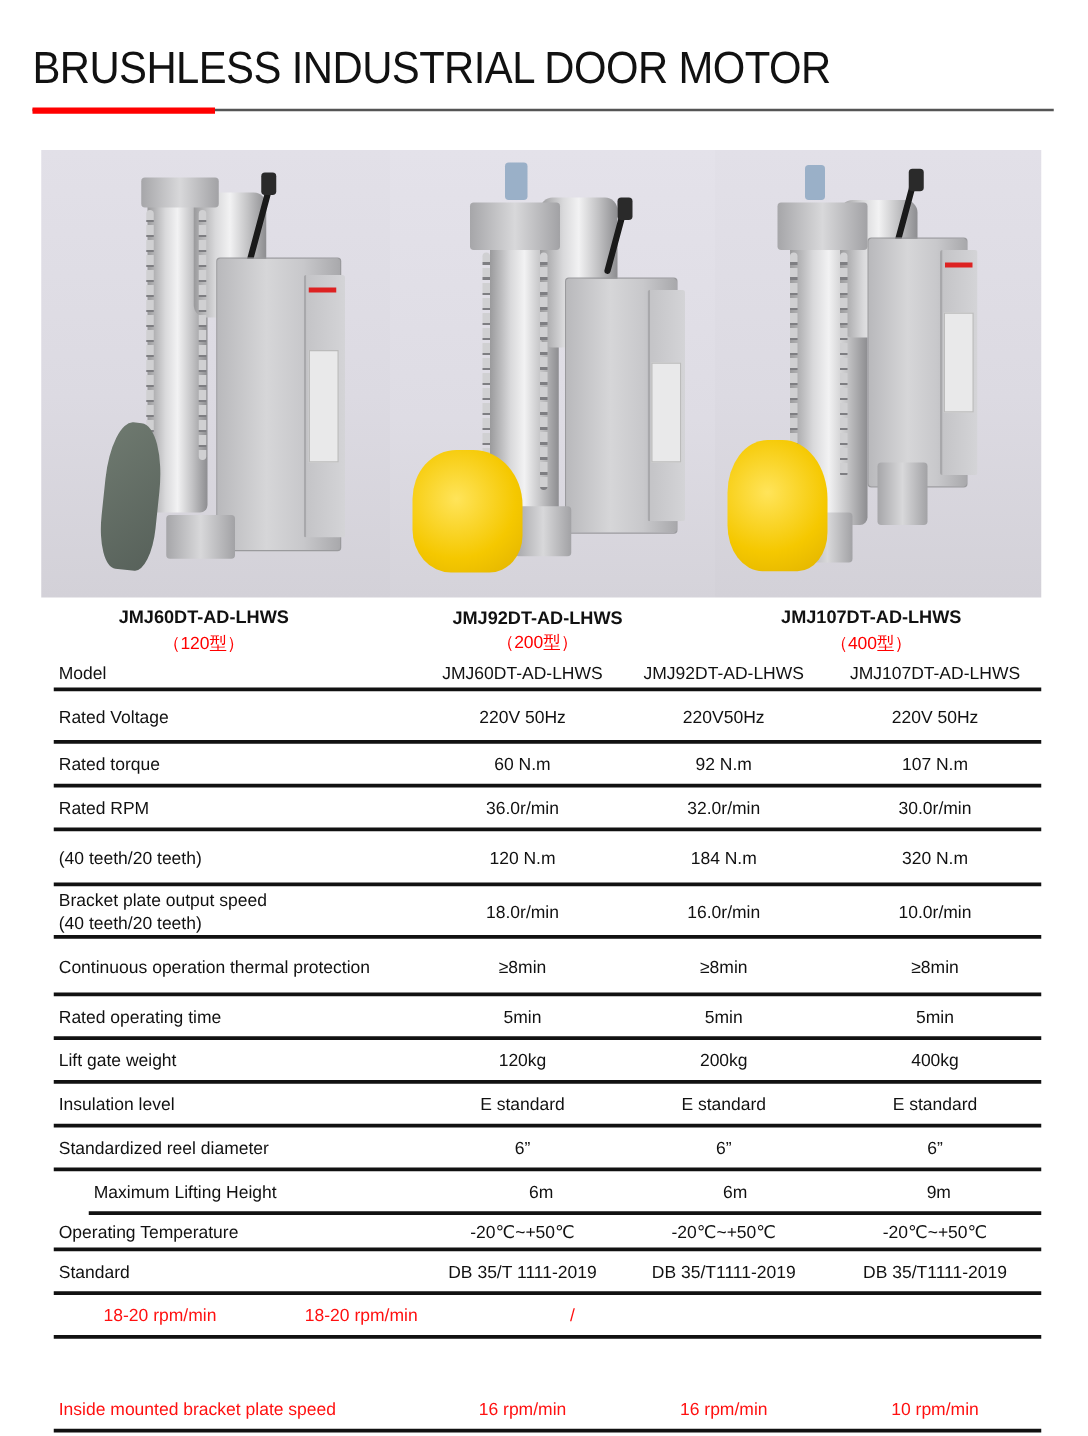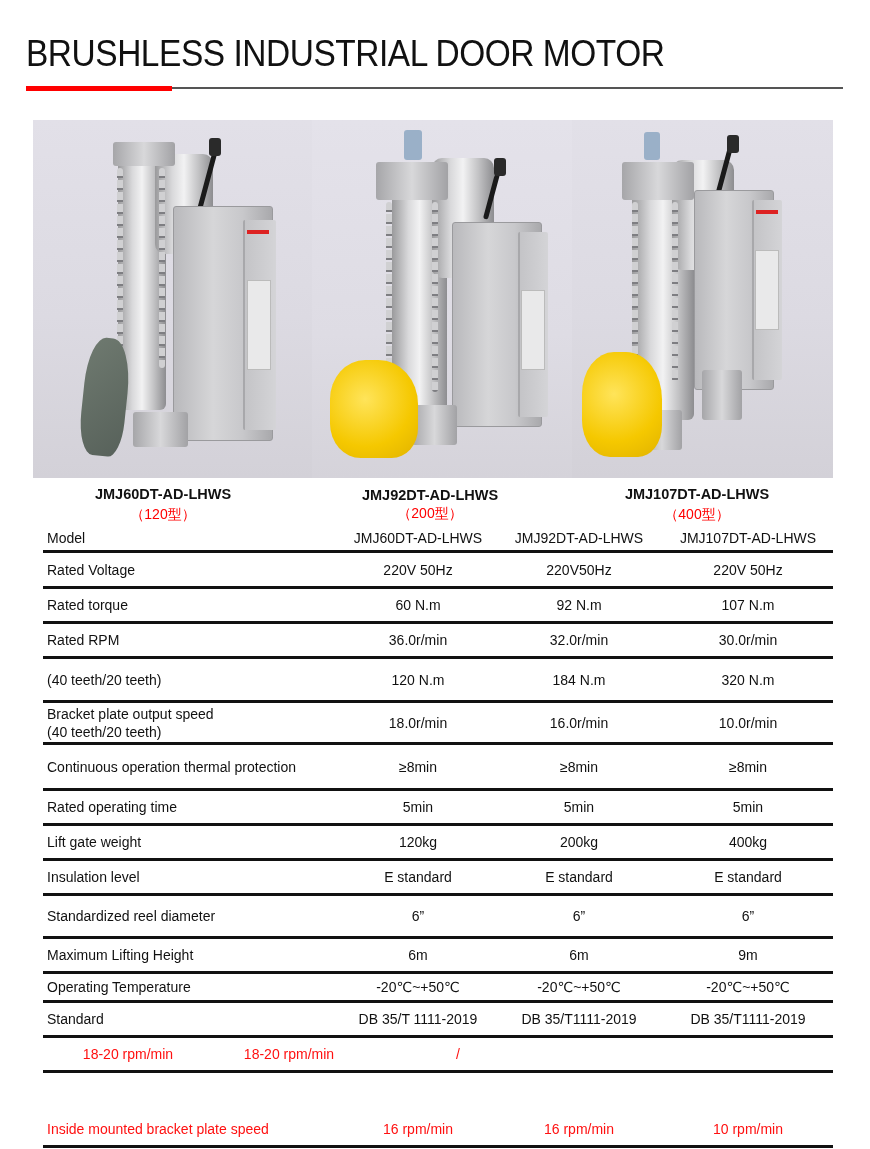--- a/index.html
+++ b/index.html
@@ -129,21 +129,21 @@
 </div>
 
 <div class="table">
   <div class="row model">
     <div class="lab" style="padding-top:5px;">Model</div>
     <div class="val v1" style="padding-top:5px;">JMJ60DT-AD-LHWS</div>
     <div class="val v2" style="padding-top:5px;">JMJ92DT-AD-LHWS</div>
     <div class="val v3" style="padding-top:5px;">JMJ107DT-AD-LHWS</div>
   </div>
 
-  <div class="row" style="height:36px;justify-content:center;">
+  <div class="row" style="height:42px;justify-content:center;">
     <div class="lab">Rated Voltage</div>
     <div class="val v1">220V 50Hz</div>
     <div class="val v2">220V50Hz</div>
     <div class="val v3">220V 50Hz</div>
   </div>
   <div class="row" style="height:35px;">
     <div class="lab">Rated torque</div>
     <div class="val v1">60 N.m</div>
     <div class="val v2">92 N.m</div>
     <div class="val v3">107 N.m</div>
@@ -188,27 +188,27 @@
     <div class="val v1">120kg</div>
     <div class="val v2">200kg</div>
     <div class="val v3">400kg</div>
   </div>
   <div class="row" style="height:35px;align-items:center;">
     <div class="lab">Insulation level</div>
     <div class="val v1">E standard</div>
     <div class="val v2">E standard</div>
     <div class="val v3">E standard</div>
   </div>
-  <div class="row" style="height:43px;">
+  <div class="row" style="height:35px;">
     <div class="lab">Standardized reel diameter</div>
     <div class="val v1">6”</div>
     <div class="val v2">6”</div>
     <div class="val v3">6”</div>
   </div>
-  <div class="row" style="height:35px;">
+  <div class="row" style="height:35px;margin-left:28px;">
     <div class="lab">Maximum Lifting Height</div>
     <div class="val v1">6m</div>
     <div class="val v2">6m</div>
     <div class="val v3">9m</div>
   </div>
   <div class="row" style="height:29px;">
     <div class="lab">Operating Temperature</div>
     <div class="val v1">-20℃~+50℃</div>
     <div class="val v2">-20℃~+50℃</div>
     <div class="val v3">-20℃~+50℃</div>

